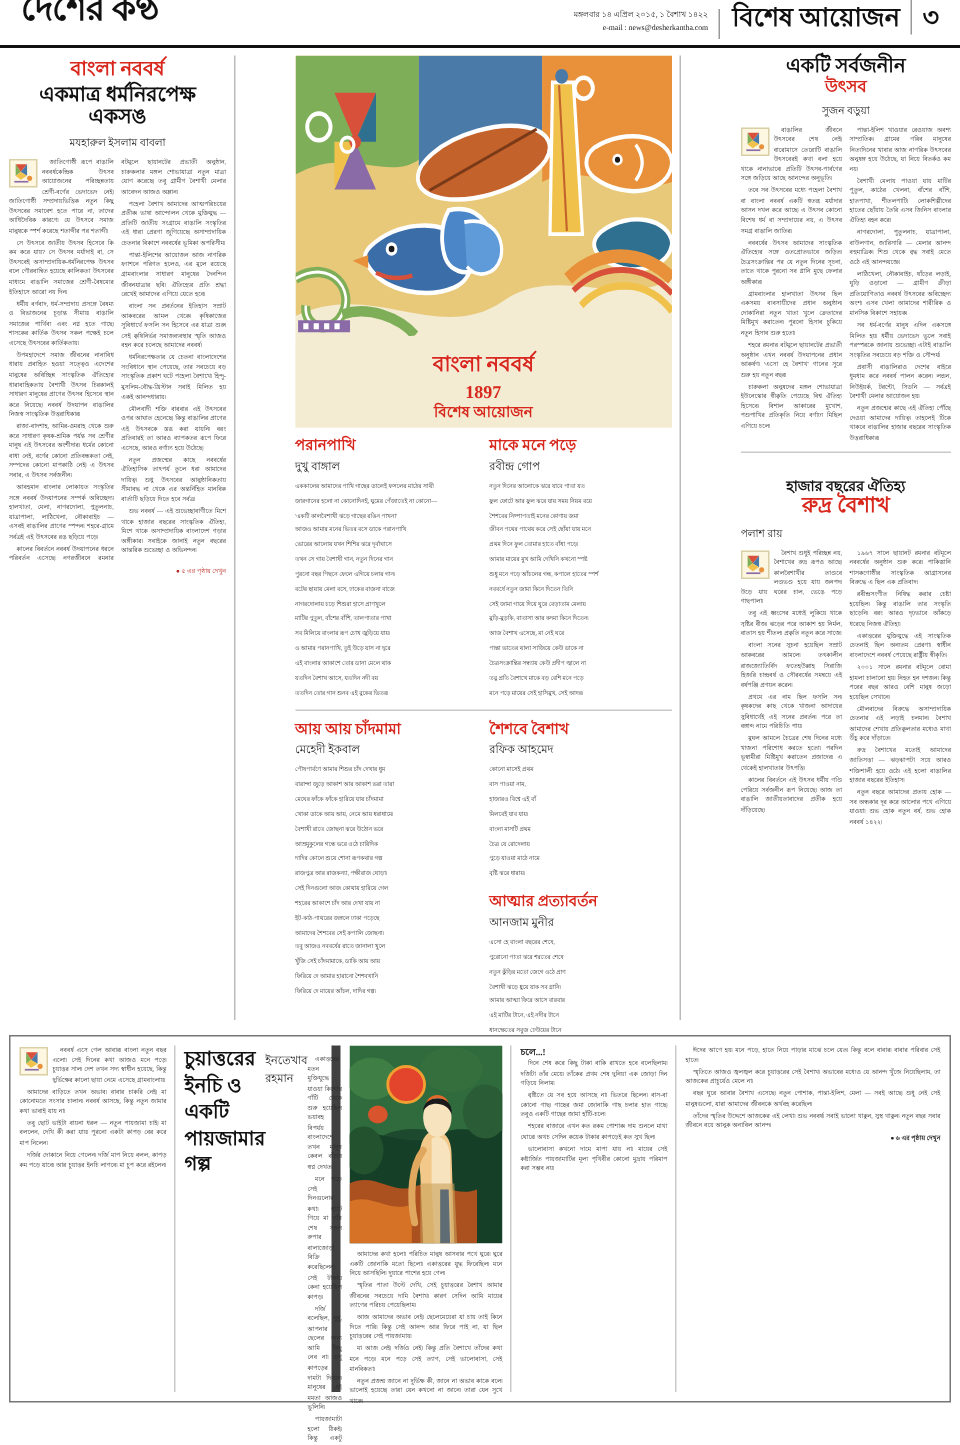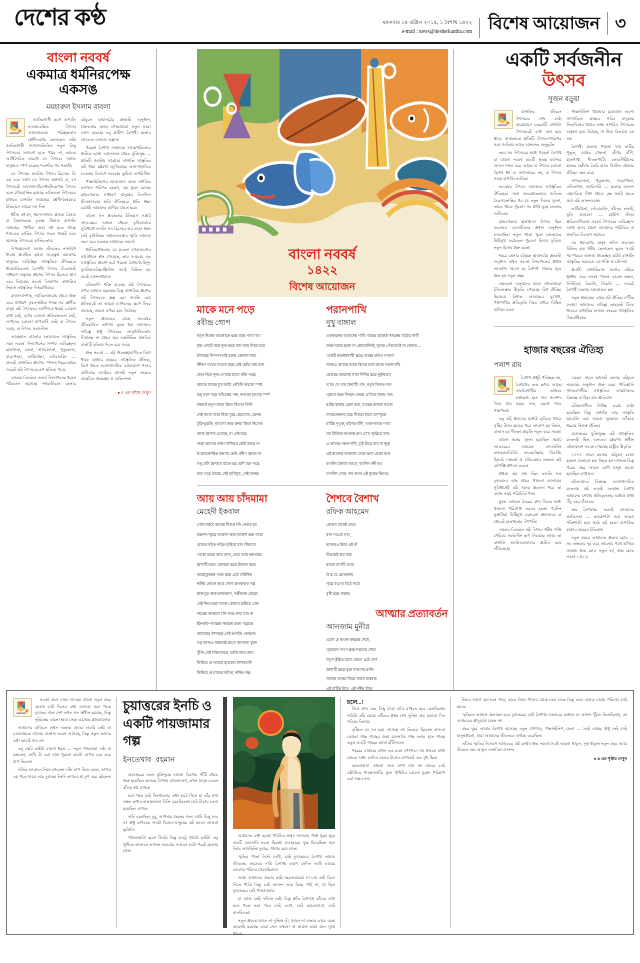--- a/index.html
+++ b/index.html
@@ -1,20 +1,20 @@
 <!DOCTYPE html>
 <html><head>
 <meta charset="utf-8">
 <style>
   html,body{margin:0;padding:0;background:#ffffff;}
   body{width:640px;height:963px;font-family:"Liberation Sans",sans-serif;overflow:hidden;}
   .page{position:relative;width:640px;height:963px;background:#fff;box-sizing:border-box;}
 
   
-  .masthead{display:flex;align-items:flex-end;padding:16px 14px 4px 14px;border-bottom:2.5px solid #111;height:44px;box-sizing:border-box;}
+  .masthead{display:flex;align-items:flex-end;padding:16px 14px 4px 14px;border-bottom:2.5px solid #111;height:32px;box-sizing:border-box;}
   .mh-logo{font-family:"Liberation Serif",serif;font-weight:bold;font-size:23px;color:#111;letter-spacing:-.5px;white-space:nowrap;}
   .mh-spacer{flex:1;}
   .mh-dateblock{text-align:right;font-size:5.2px;line-height:1.75;color:#222;padding:0 7px 2px 0;border-right:1px solid #999;font-family:"Liberation Serif",serif;}
   .mh-right{display:flex;align-items:flex-end;padding-left:8px;}
   .mh-section{font-family:"Liberation Serif",serif;font-weight:bold;font-size:17px;color:#111;white-space:nowrap;}
   .mh-sep{width:1px;background:#999;align-self:stretch;margin:2px 7px 3px 7px;}
   .mh-pageno{font-family:"Liberation Serif",serif;font-weight:bold;font-size:17px;color:#111;}
 
   
   .body-wrap{display:flex;padding:5px 6px 0 6px;box-sizing:border-box;height:648px;gap:35px;}
@@ -58,21 +58,21 @@
   .illus-cap2{position:absolute;left:0;right:0;bottom:16px;text-align:center;font-family:"Liberation Serif",serif;
               font-weight:bold;color:#d8281e;font-size:12px;}
   .illus-cap3{position:absolute;left:0;right:0;bottom:1px;text-align:center;font-family:"Liberation Serif",serif;
               font-weight:bold;color:#d8281e;font-size:10px;}
 
   
   .feature{position:absolute;left:6px;right:6px;top:690px;height:245px;border:1px solid #777;box-sizing:border-box;
            display:flex;padding:6px;gap:6px;background:#fff;}
   .f-col{box-sizing:border-box;}
   .f-c1{width:104px;border-right:1px solid #c9c9c9;padding-right:5px;}
-  .f-c2{width:104px;border-right:4px solid #404040;padding-right:5px;display:flex;flex-direction:column;}
+  .f-c2{width:104px;border-right:6px solid #404040;padding-right:5px;display:flex;}
   .f-c3{width:108px;border-right:1px solid #c9c9c9;padding-right:5px;}
   .f-c4{width:104px;border-right:1px solid #c9c9c9;padding-right:5px;}
   .f-c5{flex:1;}
   .f-title{font-family:"Liberation Serif",serif;font-weight:bold;color:#111;font-size:13px;line-height:1.35;text-align:left;}
   .f-author{font-family:Liberation Mono, monospace;font-size:7.5px;color:#222;margin-top:4px;}
   .f-art{width:100%;height:132px;overflow:hidden;margin-bottom:4px;}
   .f-art svg{display:block;width:100%;height:100%;}
   .endmark{text-align:right;font-size:4.2px;color:#b8261d;font-family:"Liberation Serif",serif;margin-top:2px;}
   .contmark{text-align:right;font-size:4.2px;color:#222;font-family:"Liberation Serif",serif;margin-top:2px;font-weight:bold;}
 </style>
@@ -183,65 +183,65 @@
           <path d="M214,158 A56,56 0 0 1 290,160" fill="none" stroke="#d8503a" stroke-width="4"></path>
           <path d="M220,168 A48,48 0 0 1 290,172" fill="none" stroke="#f0c14b" stroke-width="5"></path>
 
           <path d="M2,178 h40 v8 h-40 z" fill="#8a6ba8"></path>
           <path d="M6,180 h4 v4 h-4 z M14,180 h4 v4 h-4 z M22,180 h4 v4 h-4 z M30,180 h4 v4 h-4 z" fill="#ffffff"></path>
 
           <path d="M0,192 H290 V250 H0 Z" fill="#f3ecd2"></path>
           <path d="M0,186 C60,198 120,178 190,192 C230,200 260,188 290,194 V250 H0 Z" fill="#f3ecd2"></path>
         </svg>
         <div class="illus-cap1">বাংলা নববর্ষ</div>
-        <div class="illus-cap2">১৪২২</div>
+        <div class="illus-cap2">1897</div>
         <div class="illus-cap3">বিশেষ আয়োজন</div>
       </div>
 
       <div class="mid-top">
+        <div class="mid-cell">
+          <div class="poem-title">পরানপাখি</div>
+          <div class="poem-author">দুখু বাঙ্গাল</div>
+          <div class="poemtext">
+            <p>এককালের আমাদের পাখি গাছের ডালেই ফসলের মাঠের সাথী</p>
+            <p>জারগানের হলো না কোনোদিনই, ঘুমের পেঁজাতেই না কোনো—</p>
+            <p>'একটি কালবৈশাখী ঝড়ে গাছের রঙিন পাখনা'</p>
+            <p>আজও আমার মনের ভিতর বসে ডাকে পরানপাখি</p>
+            <p>ভোরের আলোয় যখন শিশির ঝরে দূর্বাঘাসে</p>
+            <p>তখন সে গায় বৈশাখী গান, নতুন দিনের গান</p>
+            <p>পুরনো বছর পিছনে ফেলে এগিয়ে চলার গান৷</p>
+            <p>বটের ছায়ায় মেলা বসে, ঢাকের বাজনা বাজে</p>
+            <p>নাগরদোলায় চড়ে শিশুরা হাসে প্রাণখুলে</p>
+            <p>মাটির পুতুল, বাঁশের বাঁশি, তালপাতার পাখা</p>
+            <p>সব মিলিয়ে বাংলার রূপ চোখ জুড়িয়ে যায়৷</p>
+            <p>ও আমার পরানপাখি, তুই উড়ে যাস না দূরে</p>
+            <p>এই বাংলার আকাশে তোর ডানা মেলে থাক</p>
+            <p>যতদিন বৈশাখ আসে, যতদিন নদী বয়</p>
+            <p>ততদিন তোর গান শুনব এই বুকের ভিতর৷</p>
+          </div>
+        </div>
         <div class="mid-cell">
           <div class="poem-title">মাকে মনে পড়ে</div>
           <div class="poem-author">রবীন্দ্র গোপ</div>
           <div class="poemtext">
             <p>নতুন দিনের আলোকে ঝরে যাবে পাতা যত</p>
             <p>ফুল ফোটে আর ফুল ঝরে যায় সময় নিয়ম বয়ে</p>
             <p>শৈশবের নিষ্পাপতাই মনের কোণায় জমা</p>
             <p>জীবন পথের পাথেয় করে সেই ছোঁয়া যায় মনে</p>
             <p>প্রথম দিনে ফুল তোমার হাতে বাঁধা পড়ে৷</p>
             <p>আমার মায়ের মুখ আমি দেখিনি কখনো স্পষ্ট</p>
             <p>শুধু মনে পড়ে আঁচলের গন্ধ, কপালে হাতের স্পর্শ</p>
             <p>নববর্ষে নতুন জামা কিনে দিতেন তিনি</p>
             <p>সেই জামা গায়ে দিয়ে ঘুরে বেড়াতাম মেলায়</p>
             <p>মুড়ি-মুড়কি, বাতাসা আর কদমা কিনে দিতেন৷</p>
             <p>আজ বৈশাখ এসেছে, মা নেই ঘরে</p>
             <p>পান্তা ভাতের থালা সাজিয়ে কেউ ডাকে না</p>
             <p>চৈত্রসংক্রান্তির সন্ধ্যায় কেউ প্রদীপ জ্বালে না</p>
             <p>তবু প্রতি বৈশাখে মাকে বড় বেশি মনে পড়ে</p>
             <p>মনে পড়ে মায়ের সেই হাসিমুখ, সেই আদর৷</p>
-          </div>
-        </div>
-        <div class="mid-cell">
-          <div class="poem-title">পরানপাখি</div>
-          <div class="poem-author">দুখু বাঙ্গাল</div>
-          <div class="poemtext">
-            <p>এককালের আমাদের পাখি গাছের ডালেই ফসলের মাঠের সাথী</p>
-            <p>জারগানের হলো না কোনোদিনই, ঘুমের পেঁজাতেই না কোনো—</p>
-            <p>'একটি কালবৈশাখী ঝড়ে গাছের রঙিন পাখনা'</p>
-            <p>আজও আমার মনের ভিতর বসে ডাকে পরানপাখি</p>
-            <p>ভোরের আলোয় যখন শিশির ঝরে দূর্বাঘাসে</p>
-            <p>তখন সে গায় বৈশাখী গান, নতুন দিনের গান</p>
-            <p>পুরনো বছর পিছনে ফেলে এগিয়ে চলার গান৷</p>
-            <p>বটের ছায়ায় মেলা বসে, ঢাকের বাজনা বাজে</p>
-            <p>নাগরদোলায় চড়ে শিশুরা হাসে প্রাণখুলে</p>
-            <p>মাটির পুতুল, বাঁশের বাঁশি, তালপাতার পাখা</p>
-            <p>সব মিলিয়ে বাংলার রূপ চোখ জুড়িয়ে যায়৷</p>
-            <p>ও আমার পরানপাখি, তুই উড়ে যাস না দূরে</p>
-            <p>এই বাংলার আকাশে তোর ডানা মেলে থাক</p>
-            <p>যতদিন বৈশাখ আসে, যতদিন নদী বয়</p>
-            <p>ততদিন তোর গান শুনব এই বুকের ভিতর৷</p>
           </div>
         </div>
       </div>
 
       <div class="rule-t"></div>
 
       <div class="mid-top">
         <div class="mid-cell">
           <div class="poem-title">আয় আয় চাঁদমামা</div>
           <div class="poem-author">মেহেদী ইকবাল</div>
@@ -273,21 +273,21 @@
               <p>বাস পাওয়া নাম,</p>
               <p>হাজারও বিশ্বে এই বাঁ</p>
               <p>মিলবেই যাব যায়৷</p>
               <p>বাংলা মাসটি প্রথম</p>
               <p>চৈত্র যে রোদেলায়</p>
               <p>পুড়ে যাওয়া মাঠে নামে</p>
               <p>বৃষ্টি ঝরে ধারায়৷</p>
             </div>
           </div>
           <div style="margin-top:10px;">
-            <div class="poem-title" style="text-align:right;">আত্মার প্রত্যাবর্তন</div>
+            <div class="poem-title" style="text-align:left;">আত্মার প্রত্যাবর্তন</div>
             <div class="poem-author" style="text-align:left;">আনজাম মুনীর</div>
             <div class="poemtext">
               <p>এসো হে বাংলা বছরের শেষে,</p>
               <p>পুরোনো পাতা ঝরে শরতের শেষে</p>
               <p>নতুন কুঁড়ির মতো জেগে ওঠে প্রাণ</p>
               <p>বৈশাখী ঝড়ে ধুয়ে যাক সব গ্লানি৷</p>
               <p>আমার আত্মা ফিরে আসে বারবার</p>
               <p>এই মাটির টানে, এই নদীর টানে</p>
               <p>ধানক্ষেতের সবুজ ঢেউয়ের টানে</p>
               <p>মায়ের মুখের ভাষার অমোঘ টানে৷</p>
@@ -299,22 +299,22 @@
               <p>তাপসনিশ্বাসবায়ে মুমূর্ষুরে দাও উড়ায়ে</p>
               <p>বৎসরের আবর্জনা দূর হয়ে যাক</p>
               <p>শুভ হোক নবীন বরষ, শুভ হোক৷</p>
             </div>
           </div>
         </div>
       </div>
     </div>
 
     <div class="col col-right">
-      <div class="hl-black" style="font-size:19px;">একটি সর্বজনীন</div>
-      <div class="hl-red" style="font-size:17px;">উৎসব</div>
+      <div class="hl-black" style="font-size:13px;">একটি সর্বজনীন</div>
+      <div class="hl-red" style="font-size:11px;">উৎসব</div>
       <div class="byline">সুজন বড়ুয়া</div>
       <div class="bodytext two">
         <span class="dropcap">
           <svg viewBox="0 0 20 20" width="17" height="17" aria-hidden="true">
             <rect x="0" y="0" width="20" height="20" fill="#fdf6e0"></rect>
             <polygon points="4,3 13,3 8,9" fill="#d8503a"></polygon>
             <polygon points="13,3 13,12 8,9" fill="#4a7ba8"></polygon>
             <polygon points="4,3 8,9 4,12" fill="#7fae58"></polygon>
             <polygon points="8,9 13,12 8,15 4,12" fill="#f0c14b"></polygon>
             <circle cx="15" cy="14" r="2" fill="#e8913a"></circle>
@@ -332,20 +332,21 @@
         <p>নাগরদোলা, পুতুলনাচ, যাত্রাপালা, বাউলগান, জারিসারি — মেলার আনন্দ বহুমাত্রিক৷ শিশু থেকে বৃদ্ধ সবাই মেতে ওঠে এই আনন্দযজ্ঞে৷</p>
         <p>লাঠিখেলা, নৌকাবাইচ, ষাঁড়ের লড়াই, ঘুড়ি ওড়ানো — গ্রামীণ ক্রীড়া প্রতিযোগিতাও নববর্ষ উৎসবের অবিচ্ছেদ্য অংশ৷ এসব খেলা আমাদের শারীরিক ও মানসিক বিকাশে সহায়ক৷</p>
         <p>সব ধর্ম-বর্ণের মানুষ এদিন একসঙ্গে মিলিত হয়৷ ধর্মীয় ভেদাভেদ ভুলে সবাই পরস্পরকে জানায় শুভেচ্ছা৷ এটাই বাঙালি সংস্কৃতির সবচেয়ে বড় শক্তি ও সৌন্দর্য৷</p>
         <p>প্রবাসী বাঙালিরাও দেশের বাইরে ধুমধাম করে নববর্ষ পালন করেন৷ লন্ডন, নিউইয়র্ক, টরন্টো, সিডনি — সর্বত্রই বৈশাখী মেলার আয়োজন হয়৷</p>
         <p>নতুন প্রজন্মের কাছে এই ঐতিহ্য পৌঁছে দেওয়া আমাদের দায়িত্ব৷ তাহলেই টিকে থাকবে বাঙালির হাজার বছরের সাংস্কৃতিক উত্তরাধিকার৷</p>
       </div>
 
       <div class="rule-t"></div>
 
       <div class="hl-black" style="font-size:9.5px;margin-top:18px;">হাজার বছরের ঐতিহ্য</div>
+      <div class="hl-red" style="font-size:14px;">রুদ্র বৈশাখ</div>
       <div class="byline" style="text-align:left;">পলাশ রায়</div>
       <div class="bodytext two">
         <span class="dropcap">
           <svg viewBox="0 0 20 20" width="17" height="17" aria-hidden="true">
             <rect x="0" y="0" width="20" height="20" fill="#fdf6e0"></rect>
             <polygon points="4,3 13,3 8,9" fill="#d8503a"></polygon>
             <polygon points="13,3 13,12 8,9" fill="#4a7ba8"></polygon>
             <polygon points="4,3 8,9 4,12" fill="#7fae58"></polygon>
             <polygon points="8,9 13,12 8,15 4,12" fill="#f0c14b"></polygon>
             <circle cx="15" cy="14" r="2" fill="#e8913a"></circle>

